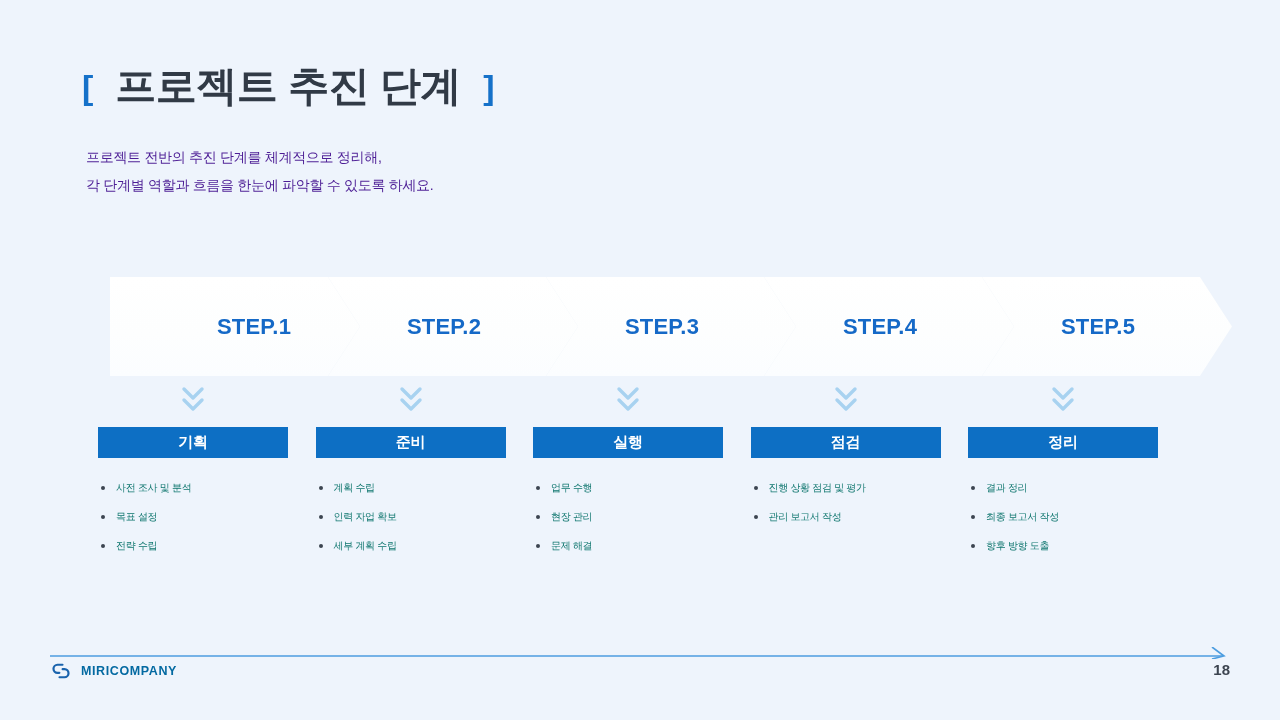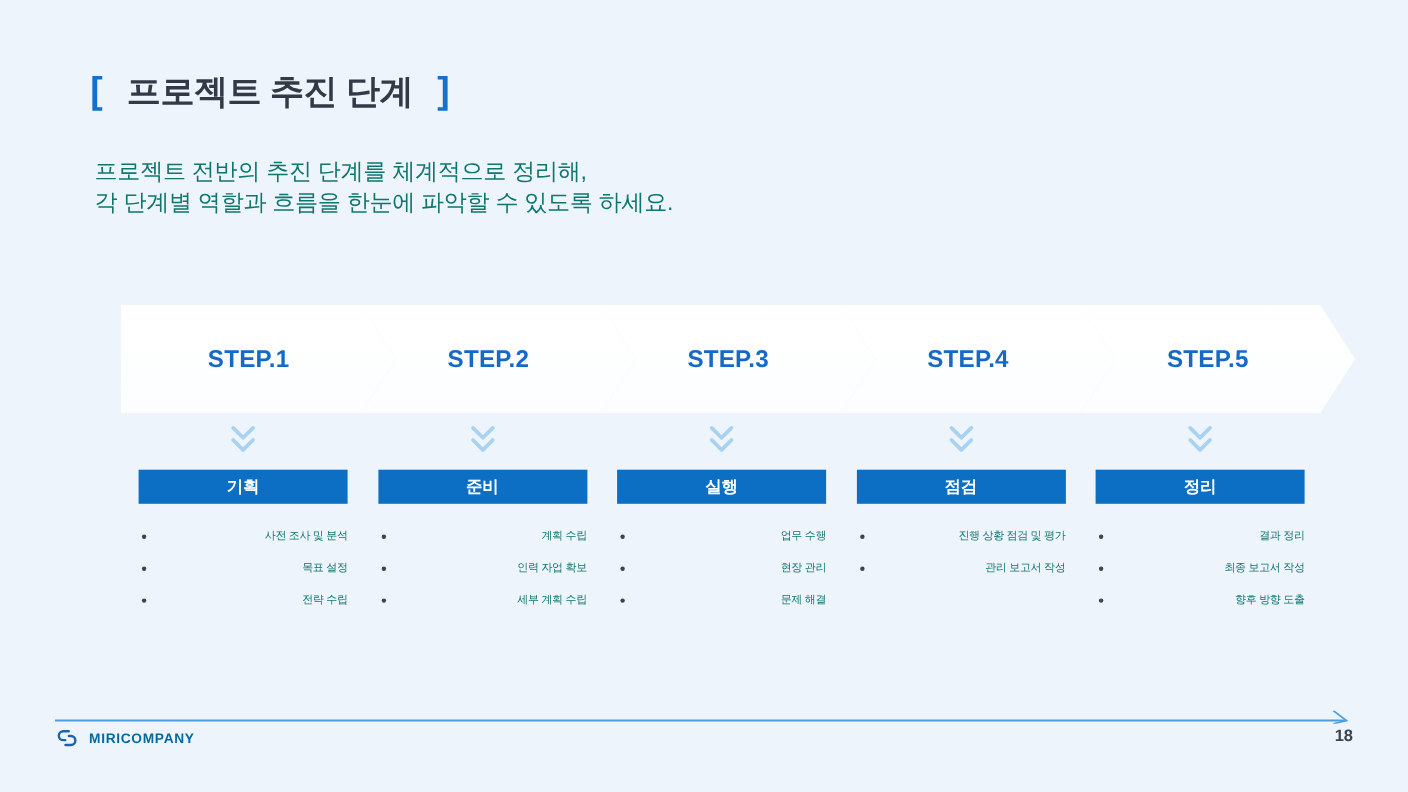--- a/index.html
+++ b/index.html
@@ -30,32 +30,32 @@
     gap: 0;
   }
   .bracket {
     color: #1571c9;
     font-size: 34px;
     font-weight: 700;
     line-height: 1;
   }
   .title-text {
     color: #313a46;
-    font-size: 31px;
+    font-size: 41px;
     font-weight: 700;
     letter-spacing: -0.5px;
     margin: 0 22px;
     line-height: 1;
   }
   .subtitle {
     position: absolute;
     left: 86px;
     top: 143px;
-    color: #0f766e;
-    font-size: 21px;
+    color: #4c1d95;
+    font-size: 14px;
     line-height: 28px;
     white-space: pre-line;
     letter-spacing: -0.3px;
   }
 
   
   .chevron-band {
     position: absolute;
     left: 110px;
     top: 277px;
@@ -68,40 +68,40 @@
     height: 99px;
     width: 250px;
     display: flex;
     align-items: center;
     justify-content: center;
     background: linear-gradient(180deg, #ffffff 0%, #fdfefe 55%, #fbfdff 100%);
     filter: drop-shadow(0 1px 2px rgba(120,160,200,0.10));
   }
   .chevron.c0 {
     clip-path: polygon(0 0, 218px 0, 250px 50%, 218px 100%, 0 100%);
+    padding-left: 28px;
   }
   .chevron.cn {
     clip-path: polygon(0 0, 218px 0, 250px 50%, 218px 100%, 0 100%, 32px 50%);
   }
   .chevron-label {
     color: #1569c7;
     font-size: 22px;
     font-weight: 700;
     letter-spacing: 0.2px;
     margin-right: 18px;
   }
 
   
   .columns {
     position: absolute;
-    left: 126px;
+    left: 98px;
     top: 380px;
     width: 1060px;
     height: 200px;
-    text-align: right;
   }
   .col {
     position: absolute;
     top: 0;
     width: 190px;
   }
   .dchev {
     height: 38px;
     display: flex;
     align-items: center;

